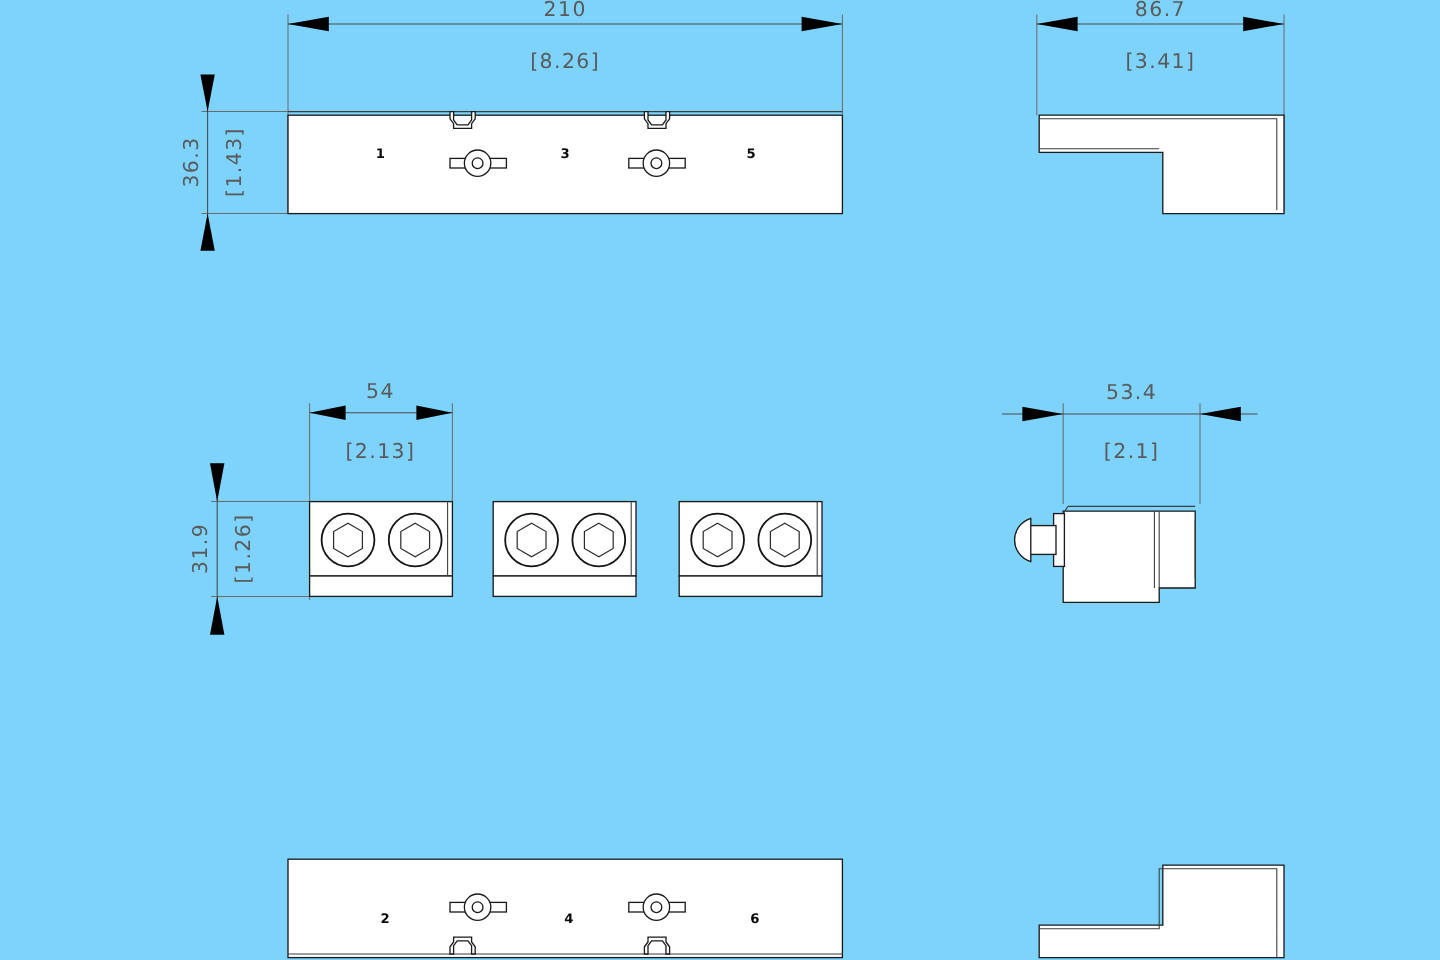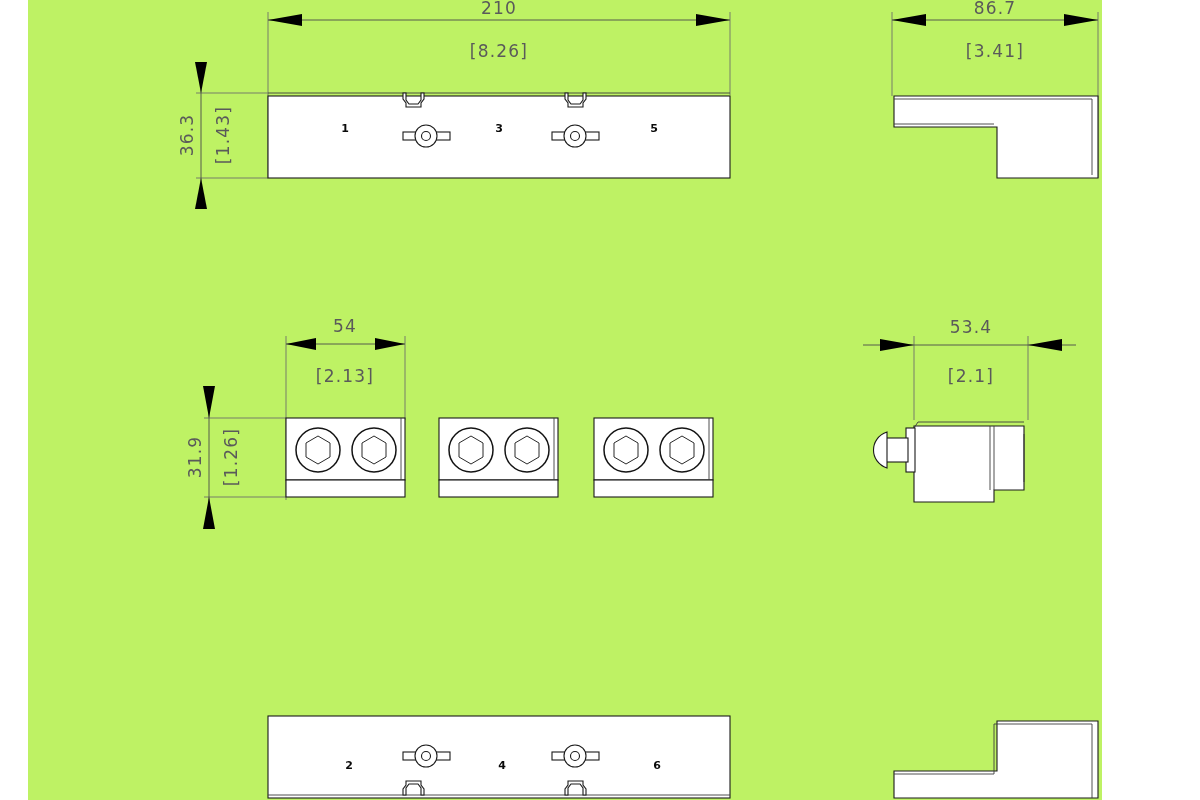--- a/index.html
+++ b/index.html
@@ -8,24 +8,23 @@
     background: #ffffff;
   }
   body {
     width: 1200px;
     height: 800px;
     overflow: hidden;
     font-family: "DejaVu Sans", sans-serif;
   }
   #drawing-root {
     position: relative;
-    width: 1074px;
+    width: 1200px;
     height: 800px;
-    background: #bef264;
-    margin-left: 28px;
+    background: #7dd3fc;
   }
   svg.sheet {
     display: block;
     width: 1200px;
     height: 800px;
   }
   .part-line-thin {
     fill: none;
     stroke: #3c3c3c;
     stroke-width: 0.9;

